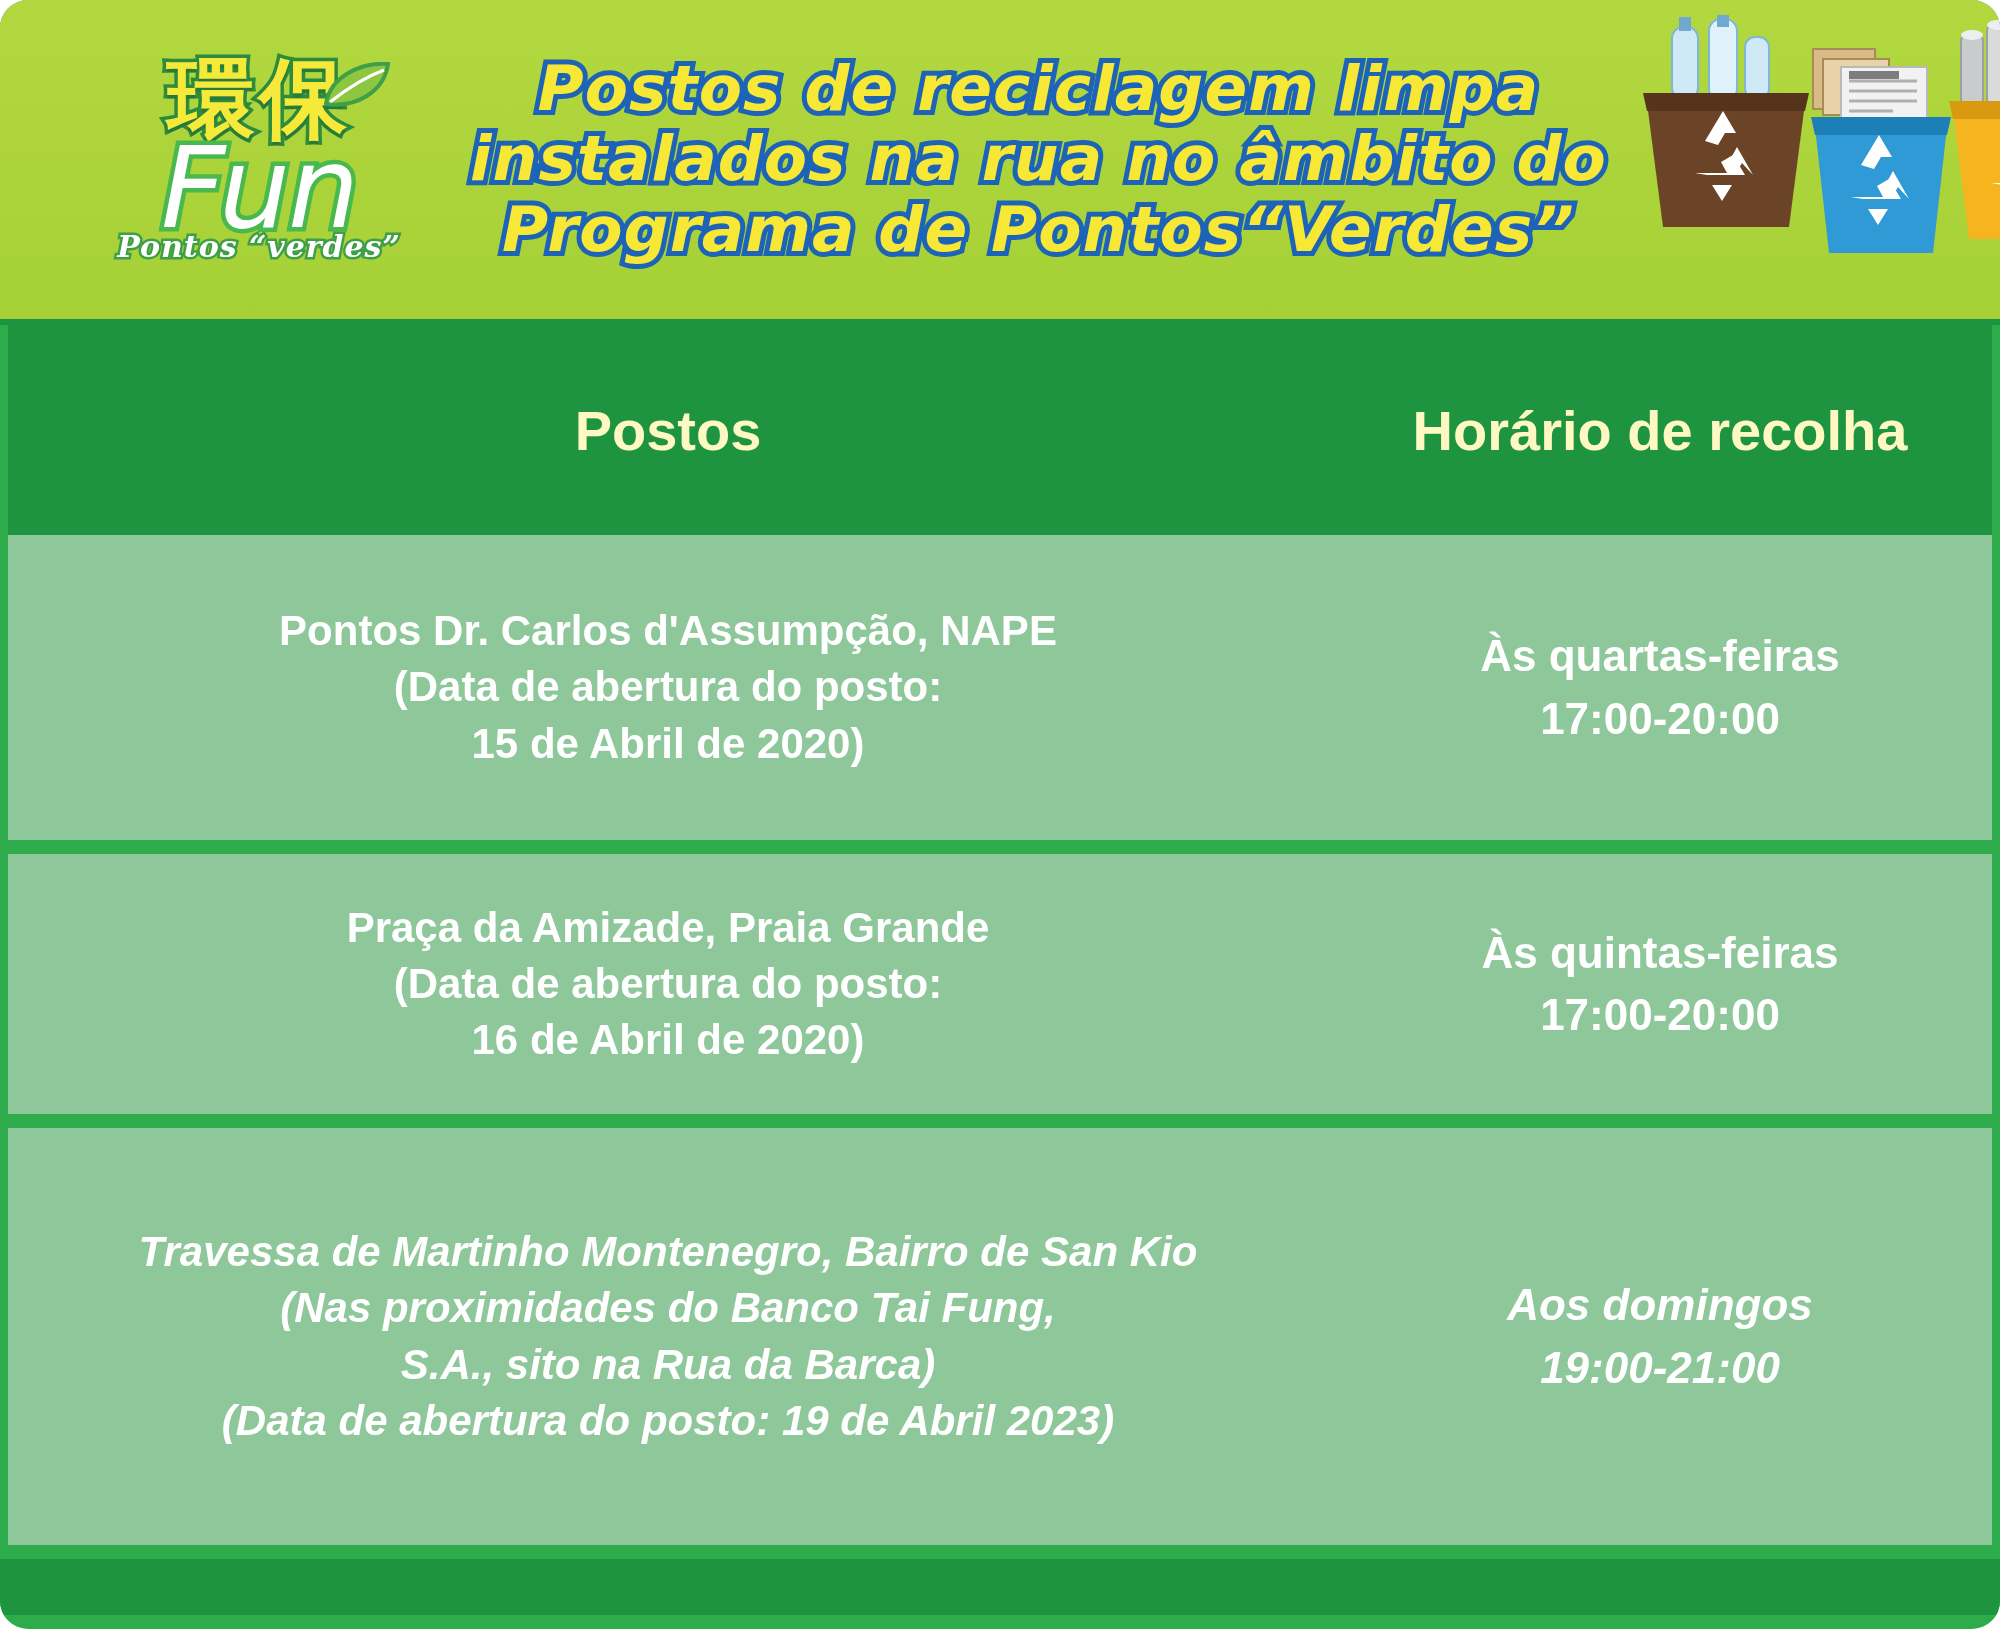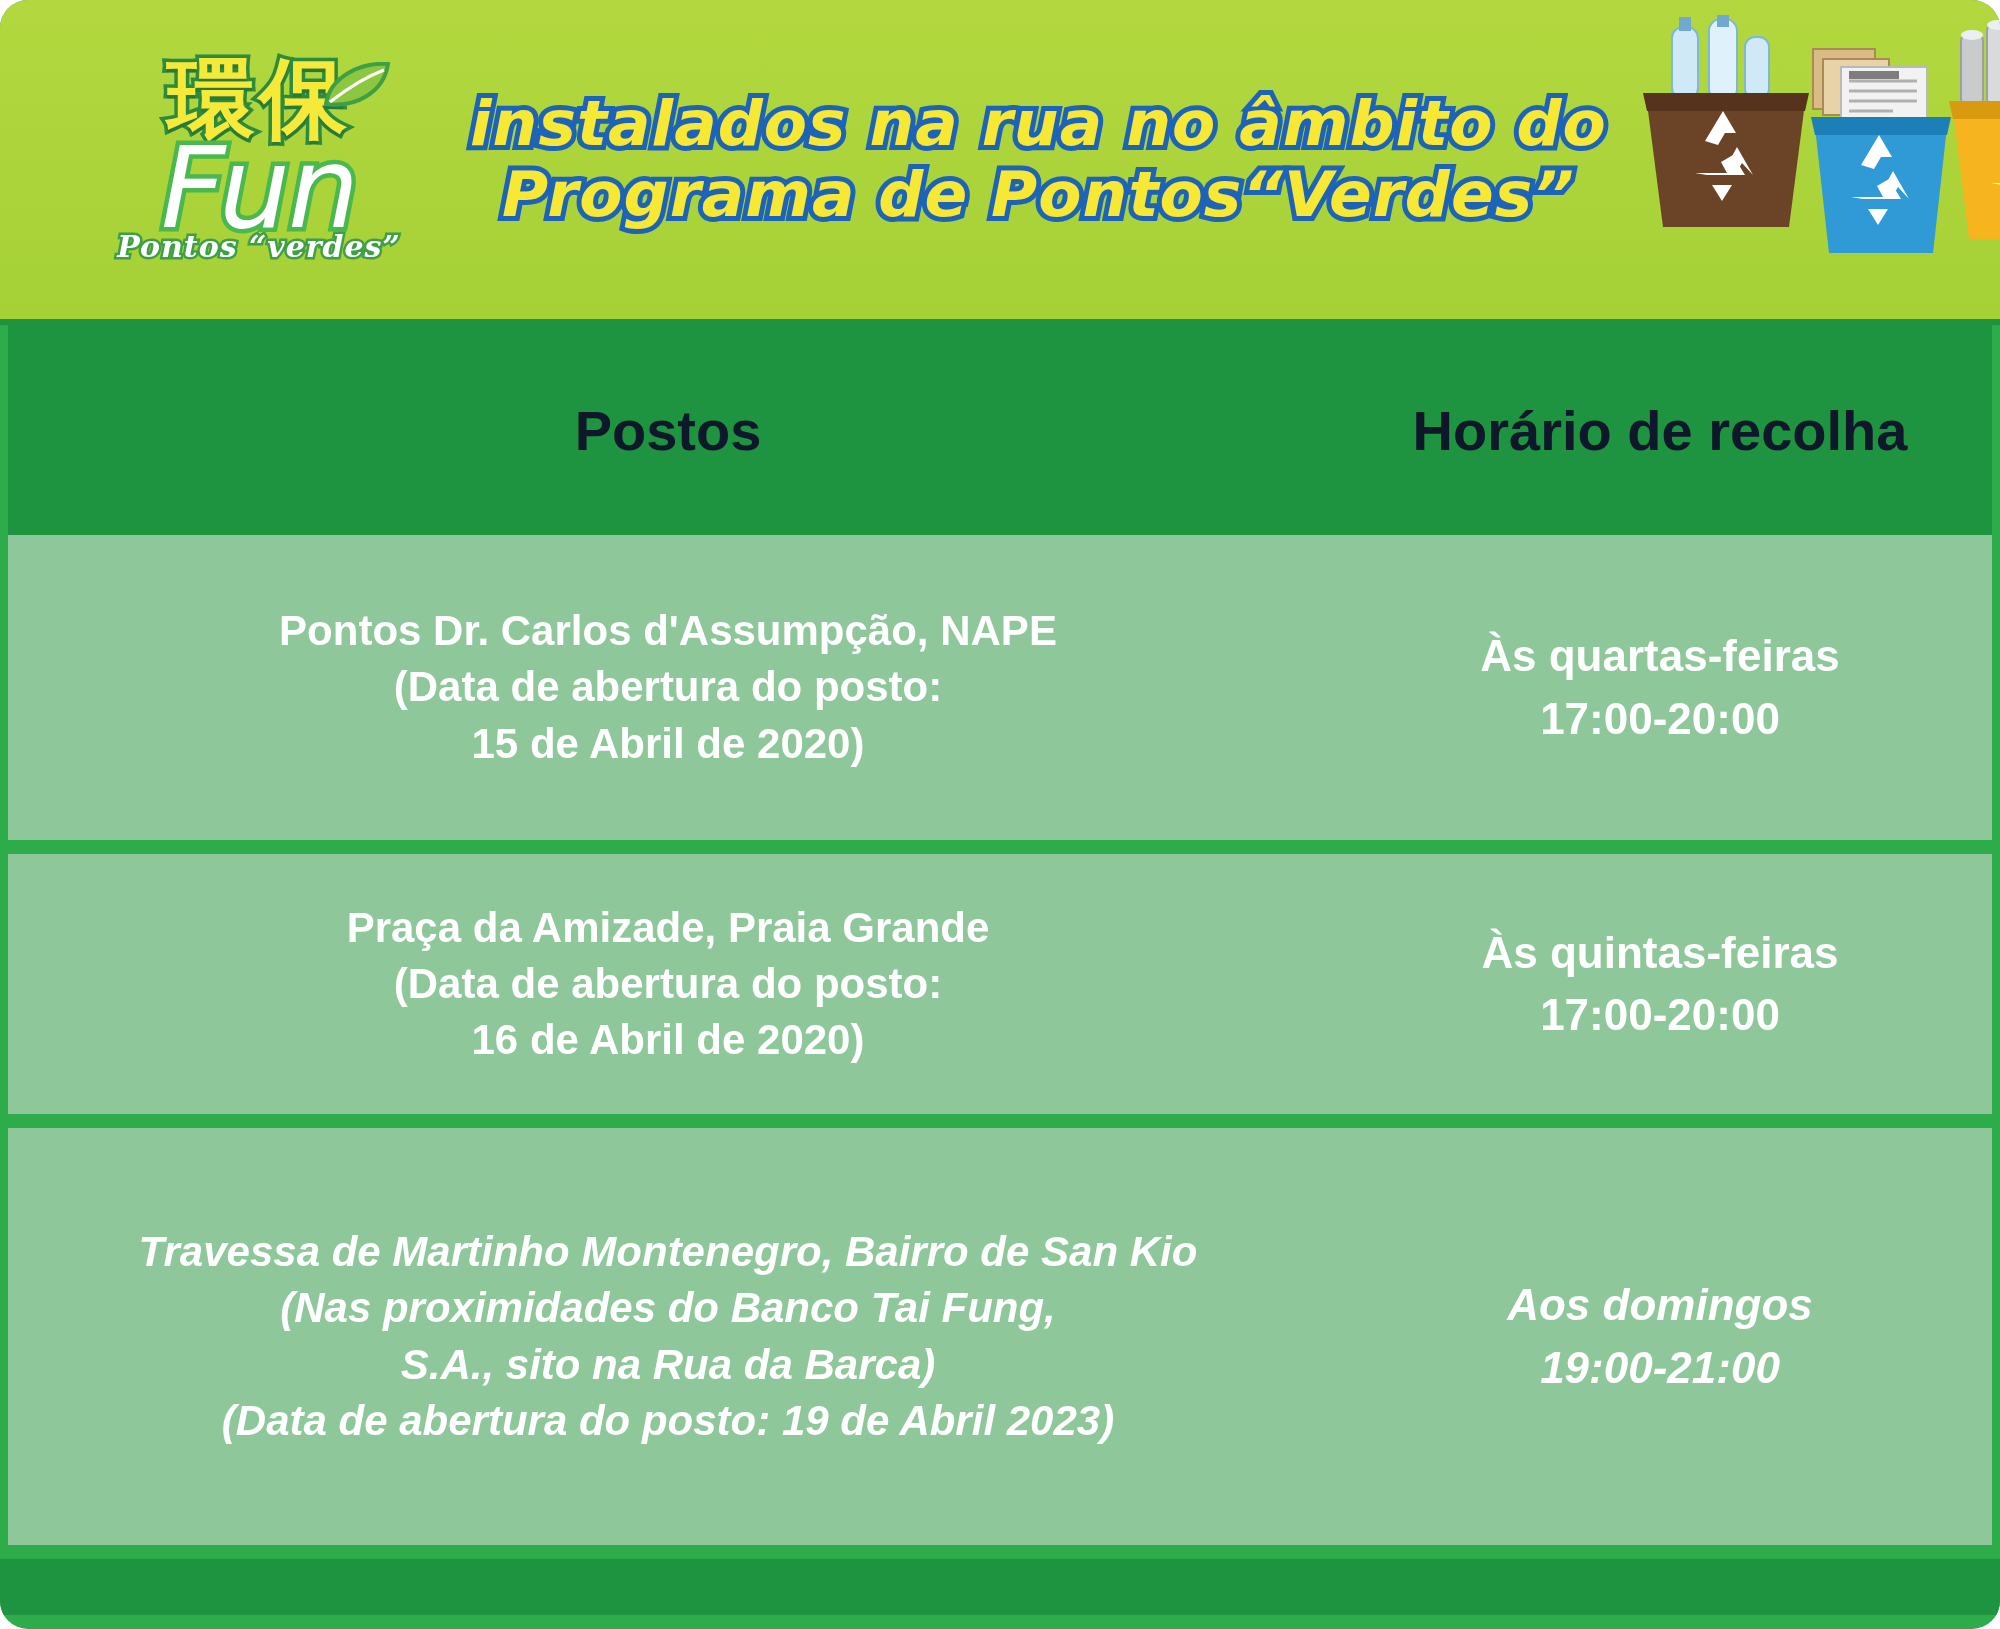--- a/index.html
+++ b/index.html
@@ -125,21 +125,21 @@
     padding: 0 8px 0 8px;
     box-sizing: border-box;
   }
   .thead {
     display: flex;
     align-items: center;
     height: 210px;
     background: #1f9440;
   }
   .th {
-    color: #0f172a;
+    color: #fef9c3;
     font-size: 56px;
     font-weight: bold;
     text-align: center;
   }
   .col-left  { flex: 0 0 1320px; }
   .col-right { flex: 1 1 auto; }
 
   .row {
     display: flex;
     align-items: center;
@@ -178,20 +178,21 @@
       <div class="logo-cn">環保</div>
       <div class="logo-fun">Fun</div>
       <div class="logo-sub">Pontos “verdes”</div>
       <svg class="leaf" viewBox="0 0 70 46">
         <path d="M4 42 C8 14 40 0 66 2 C62 30 34 46 4 42 Z" fill="#8dc63f" stroke="#3f9f46" stroke-width="4"></path>
         <path d="M8 40 C26 26 46 14 62 8" stroke="#ffffff" stroke-width="3" fill="none"></path>
       </svg>
     </div>
 
     <div class="header-title">
+      <div class="line">Postos de reciclagem limpa</div>
       <div class="line">instalados na rua no âmbito do</div>
       <div class="line">Programa de Pontos“Verdes”</div>
     </div>
 
     <div class="bins">
       <svg viewBox="0 0 520 290" width="520" height="290">
 
         <g>
           <rect x="55" y="12" width="26" height="72" rx="11" fill="#cfe9f7" stroke="#7fb7d6" stroke-width="2"></rect>
           <rect x="62" y="2" width="12" height="14" fill="#6fa8d0"></rect>

